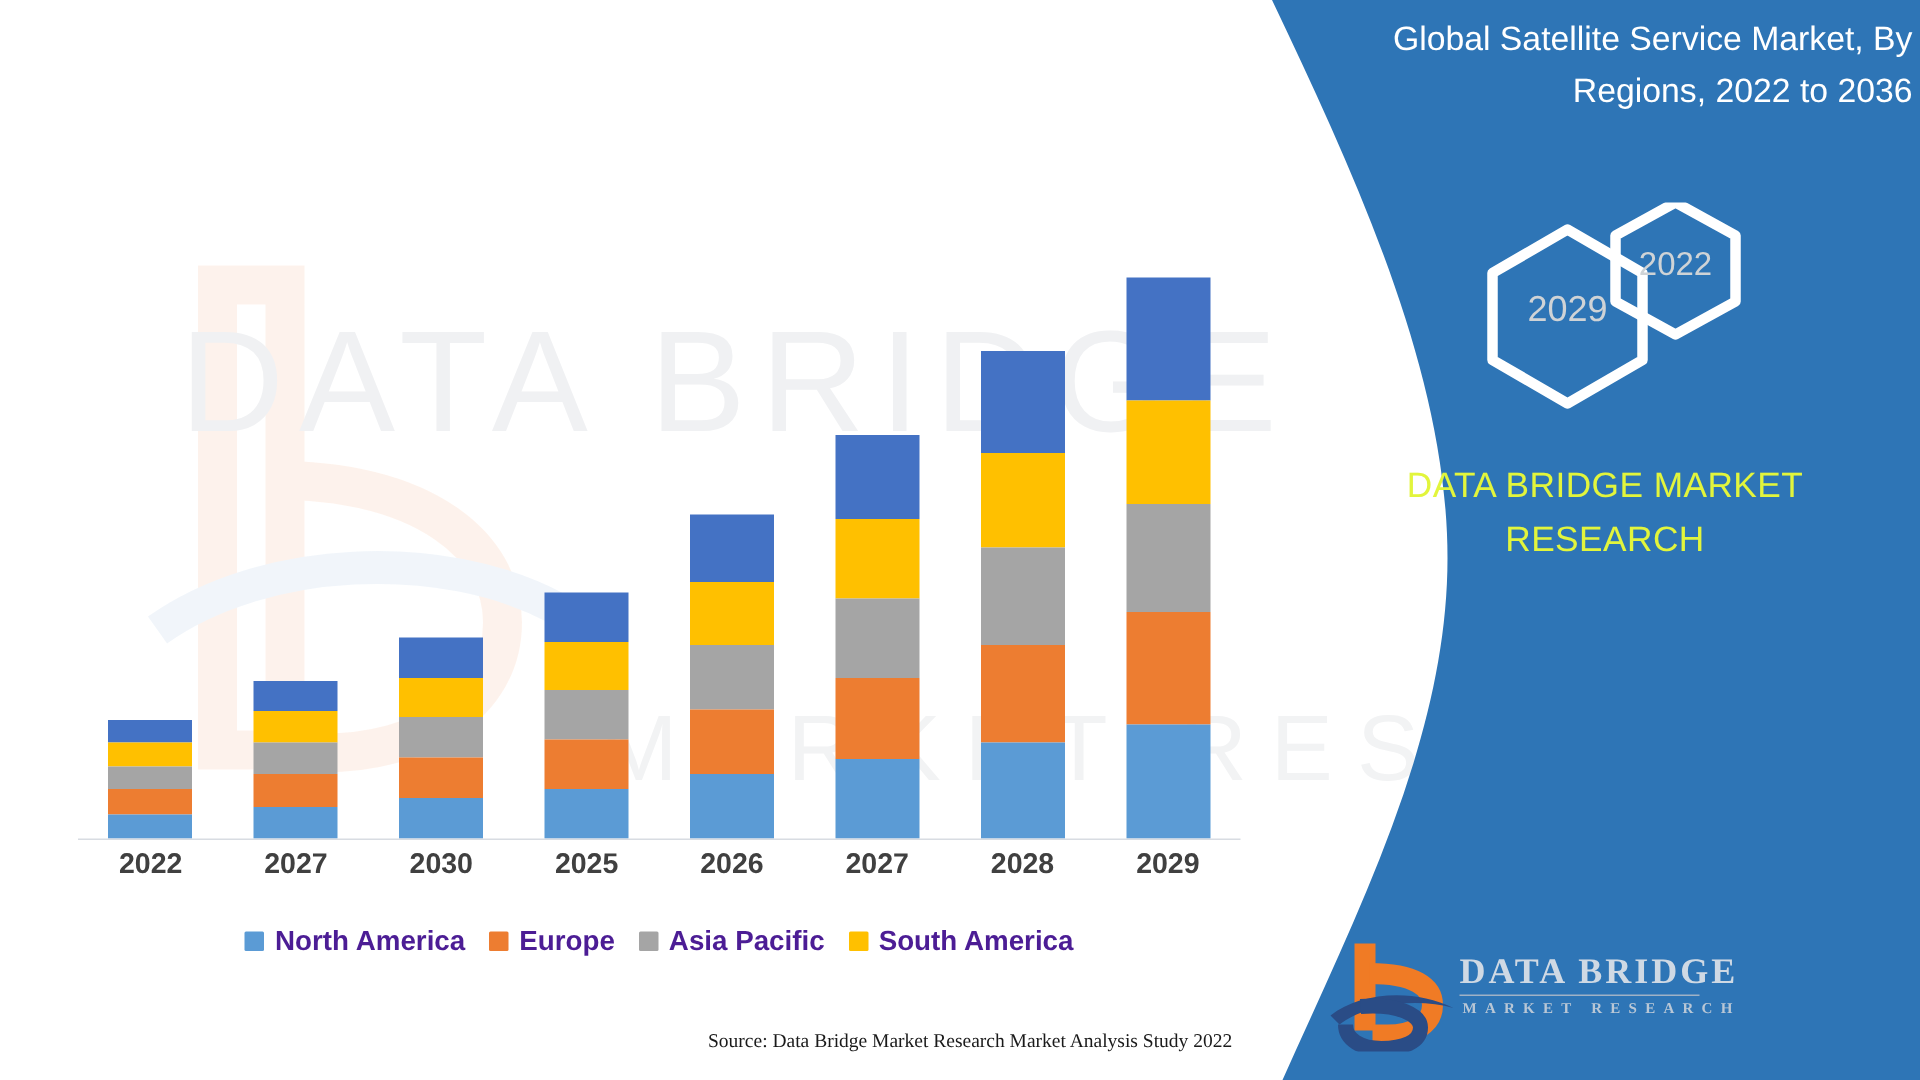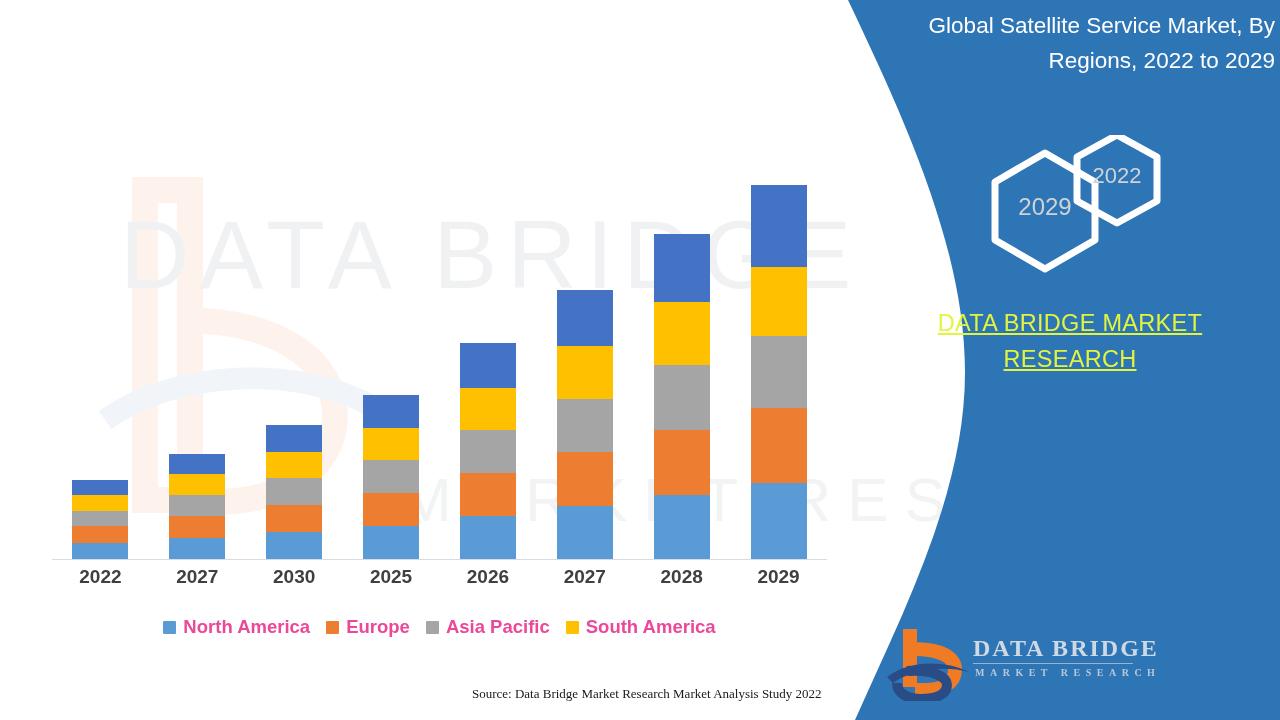--- a/index.html
+++ b/index.html
@@ -41,21 +41,21 @@
   .seg{width:100%;}
 
   .xlabels{position:absolute;left:52px;top:566px;width:775px;display:flex;}
   .xlab{flex:1 1 0;text-align:center;font-size:19px;font-weight:700;color:#404040;}
 
   
   .legend{position:absolute;left:52px;top:616px;width:775px;
           display:flex;justify-content:center;align-items:center;gap:16px;}
   .lg{display:flex;align-items:center;gap:7px;}
   .swatch{width:13px;height:13px;border-radius:1px;display:block;}
-  .lgtxt{font-size:18.5px;font-weight:700;color:#ec4899;white-space:nowrap;}
+  .lgtxt{font-size:18.5px;font-weight:700;color:#4c1d95;white-space:nowrap;}
 
   
   .foot{position:absolute;top:686px;font-family:"Liberation Serif", serif;
         font-size:13px;color:#1a1a1a;white-space:nowrap;}
   .foot.dmca{left:28px;}
   .foot.src{left:472px;}
 
   
   .panel{
     position:absolute;left:0;top:0;width:1280px;height:720px;
@@ -65,21 +65,21 @@
   .panel-title{
     position:absolute;left:20px;top:8px;width:400px;
     text-align:right;color:#ffffff;font-size:22.5px;line-height:35px;font-weight:400;
   }
   .hexwrap{position:absolute;left:0;top:135px;width:425px;height:180px;}
   .hexlabel{
     position:absolute;color:#cfd3d6;font-weight:400;text-align:center;
   }
   .brand{
     position:absolute;left:20px;top:305px;width:390px;text-align:center;
-    color:#e2f53c;font-size:23.5px;line-height:36px;font-weight:400;letter-spacing:.3px;text-decoration:underline;
+    color:#e2f53c;font-size:23.5px;line-height:36px;font-weight:400;letter-spacing:.3px;
   }
   .logo{position:absolute;left:30px;top:625px;width:250px;height:80px;}
   .logo-title{
     position:absolute;left:88px;top:10px;font-family:"Liberation Serif", serif;
     font-size:24px;letter-spacing:2px;color:#cfd9e4;font-weight:700;white-space:nowrap;
   }
   .logo-sub{
     position:absolute;left:90px;top:42px;font-family:"Liberation Serif", serif;
     font-size:10px;letter-spacing:5.5px;color:#b9c7d6;font-weight:700;white-space:nowrap;
   }
@@ -206,21 +206,21 @@
       </div>
     </div>
 
   <div class="foot src">Source: Data Bridge Market Research Market Analysis Study 2022</div>
 
   <svg class="panel" viewBox="0 0 1280 720" preserveAspectRatio="none">
     <path id="panelpath" d="M848,0 C905,120 965,250 965,372 C965,492 905,608 855,720 L1280,720 L1280,0 Z" fill="#2E75B6"></path>
   </svg>
 
   <div class="panel-content">
-    <div class="panel-title">Global Satellite Service Market, By Regions, 2022 to 2029</div>
+    <div class="panel-title">Global Satellite Service Market, By Regions, 2022 to 2036</div>
 
     <div class="hexwrap">
       <svg width="425" height="180" viewBox="0 0 425 180">
 
         <polygon points="140,47 190,18 240,47 240,105 190,134 140,105" fill="none" stroke="#ffffff" stroke-width="7" stroke-linejoin="round"></polygon>
 
         <polygon points="222,22 262,0 302,22 302,66 262,88 222,66" fill="none" stroke="#ffffff" stroke-width="7" stroke-linejoin="round"></polygon>
       </svg>
       <div class="hexlabel" style="left:150px;top:58px;width:80px;font-size:24px;">2029</div>
       <div class="hexlabel" style="left:228px;top:28px;width:68px;font-size:22px;">2022</div>

